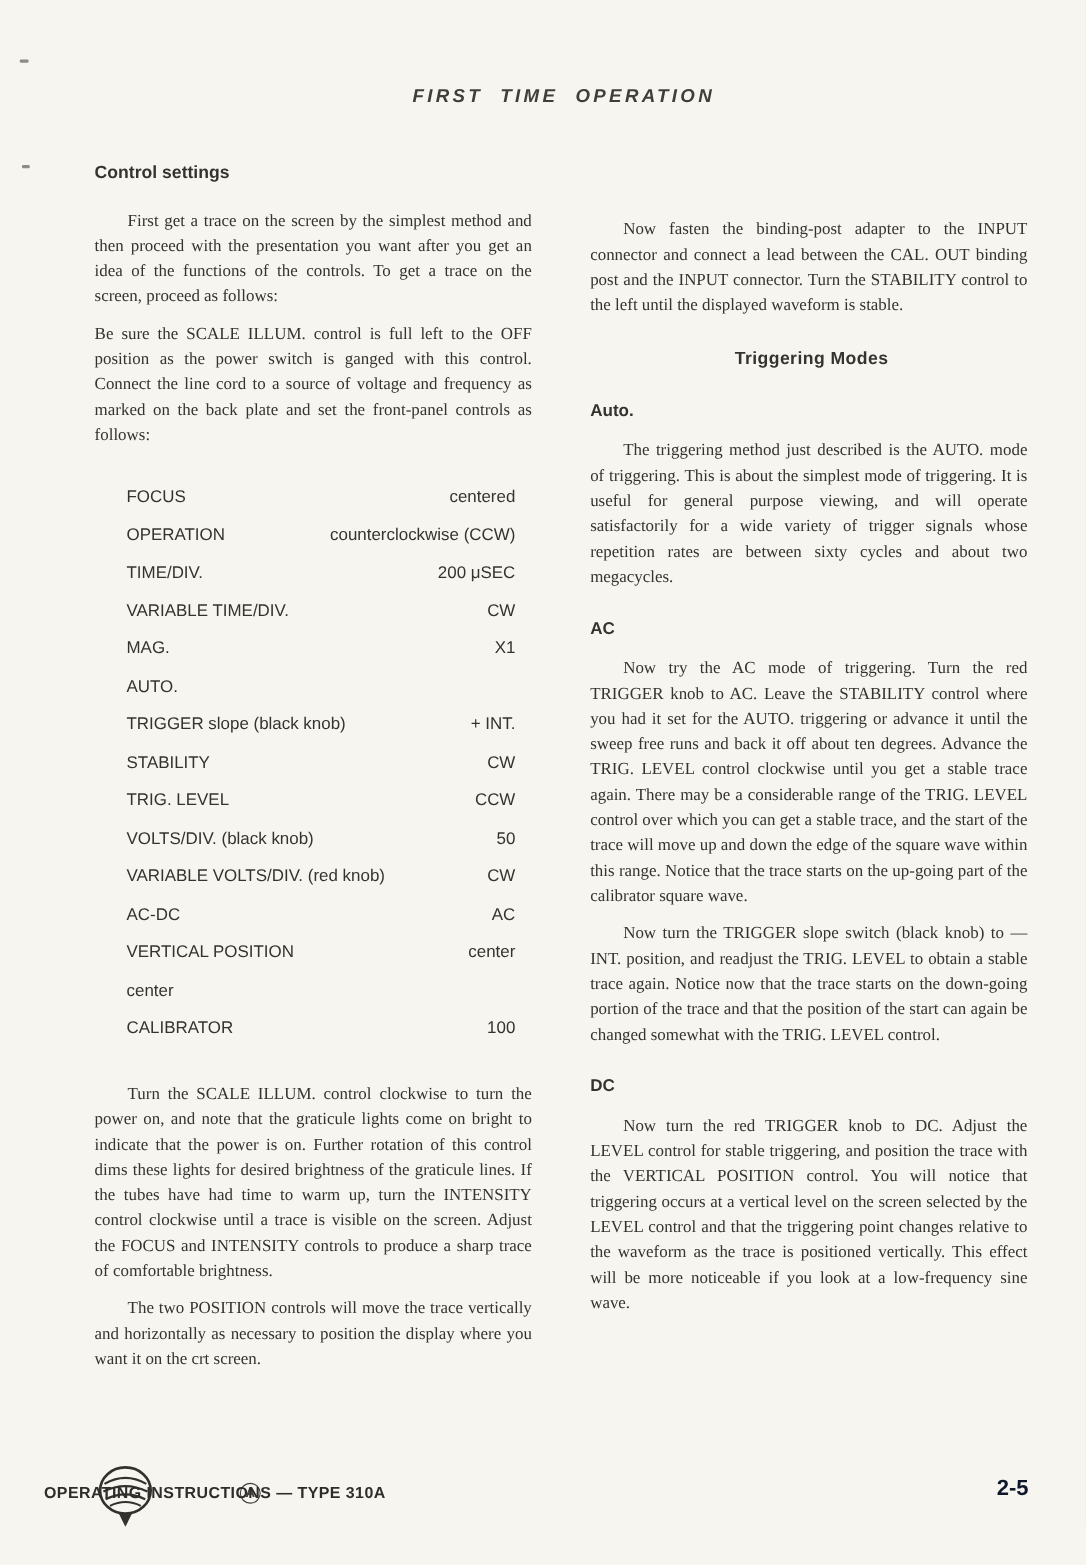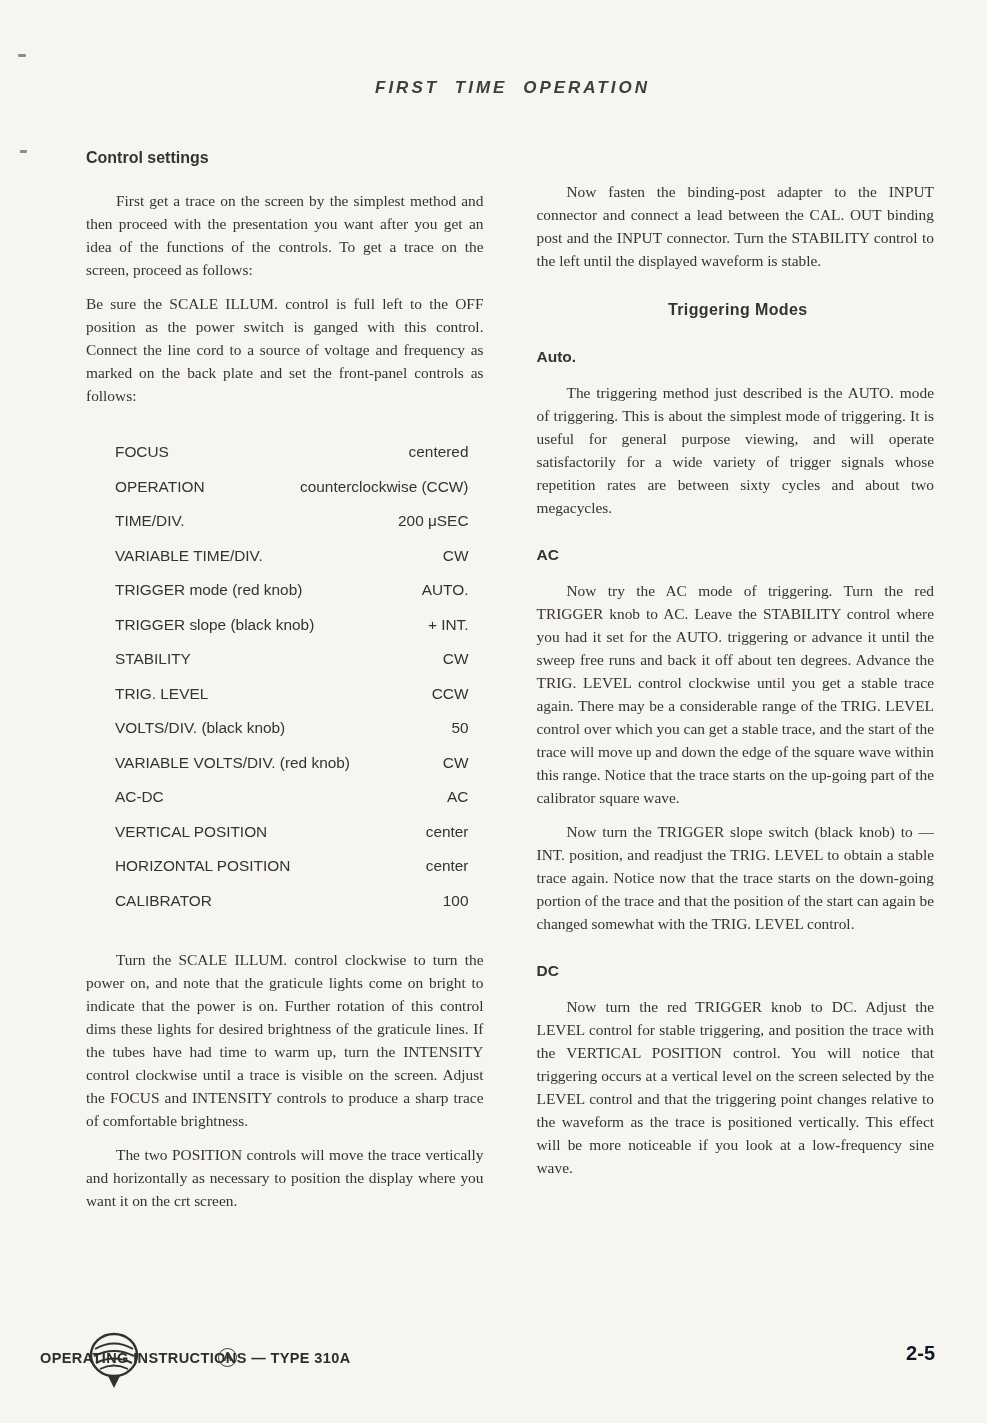--- a/index.html
+++ b/index.html
@@ -87,21 +87,24 @@
         </div>
         <div class="trow">
           <span class="tlabel">TIME/DIV.</span>
           <span class="tvalue">200 μSEC</span>
         </div>
         <div class="trow">
           <span class="tlabel">VARIABLE TIME/DIV.</span>
           <span class="tvalue">CW</span>
         </div>
         <div class="trow">
-          <span class="tlabel">TRIGGER mode (red knob)</span>
+          <span class="tlabel">MAG.</span>
+          <span class="tvalue">X1</span>
+        </div>
+        <div class="trow">
           <span class="tvalue">AUTO.</span>
         </div>
         <div class="trow">
           <span class="tlabel">TRIGGER slope (black knob)</span>
           <span class="tvalue">+ INT.</span>
         </div>
         <div class="trow">
           <span class="tlabel">STABILITY</span>
           <span class="tvalue">CW</span>
         </div>
@@ -119,21 +122,20 @@
         </div>
         <div class="trow">
           <span class="tlabel">AC-DC</span>
           <span class="tvalue">AC</span>
         </div>
         <div class="trow">
           <span class="tlabel">VERTICAL POSITION</span>
           <span class="tvalue">center</span>
         </div>
         <div class="trow">
-          <span class="tlabel">HORIZONTAL POSITION</span>
           <span class="tvalue">center</span>
         </div>
         <div class="trow">
           <span class="tlabel">CALIBRATOR</span>
           <span class="tvalue">100</span>
         </div>
       </div>
 
       <p class="ind">Turn the SCALE ILLUM. control clockwise to turn the power on, and note that the graticule lights come on bright to indicate that the power is on.  Further rotation of this control dims these lights for desired brightness of the graticule lines.  If the tubes have had time to warm up, turn the INTENSITY control clockwise until a trace is visible on the screen.  Adjust the FOCUS and INTENSITY controls to produce a sharp trace of comfortable brightness.</p>
       <p class="ind">The two POSITION controls will move the trace vertically and horizontally as necessary to position the display where you want it on the crt screen.</p>

